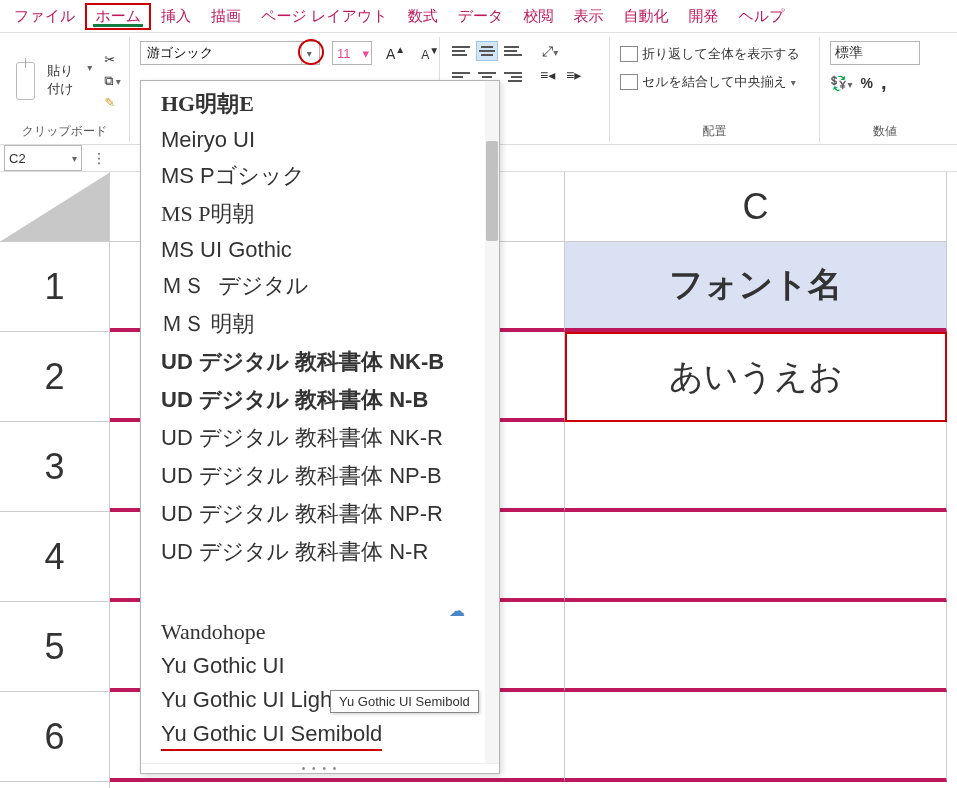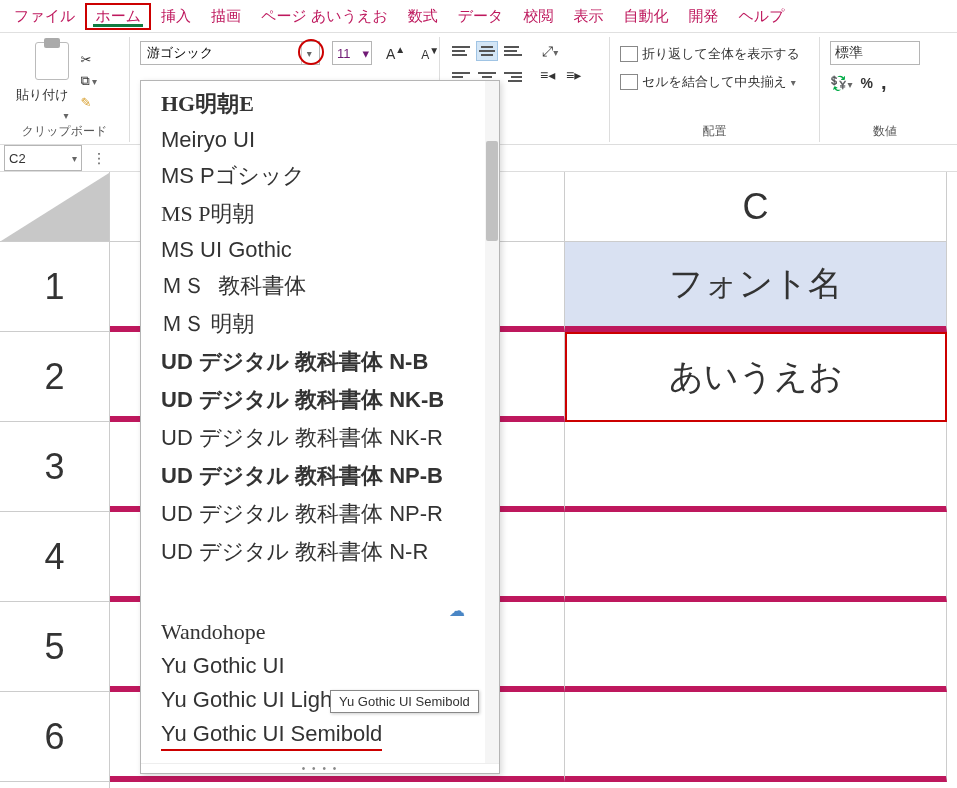--- a/index.html
+++ b/index.html
@@ -11,35 +11,35 @@
   .menu-item.active { border: 2px solid #c00; padding: 2px 8px; }
   .menu-item.active::after { content: ''; position: absolute; left: 6px; right: 6px; bottom: 1px; height: 3px; background: #107c41; }
 
   
   .ribbon { display: flex; background: #fff; border-top: 1px solid #e0e0e0; padding: 4px 0 0 0; height: 110px; position: relative; }
   .ribbon-group { border-right: 1px solid #ddd; padding: 4px 10px 2px 10px; display: flex; flex-direction: column; justify-content: space-between; height: 105px; }
   .group-label { font-size: 12px; color: #555; text-align: center; padding-top: 2px; }
   .group-body { display:flex; align-items:center; gap:6px; flex:1; }
 
   
-  .paste-big { display:flex; flex-direction:column; align-items:flex-end; gap:6px; padding:0 6px; }
+  .paste-big { display:flex; flex-direction:row; align-items:flex-start; gap:12px; padding:0 6px; }
   .paste-icon { width:34px; height:38px; border:1px solid #bbb; border-radius:3px; position:relative; background:#fff; }
   .paste-icon::before { content:''; position:absolute; top:-5px; left:8px; right:8px; height:10px; background:#aaa; border-radius:2px; }
   .small-icons { display:flex; flex-direction:column; gap:6px; }
   .small-icon-btn { display:flex; align-items:center; gap:2px; font-size:13px; cursor:pointer; }
 
   
   .font-group-body { display:flex; flex-direction:column; gap:6px; align-items:flex-start; position: relative; }
   .font-row { display:flex; align-items:center; gap:12px; }
   .font-combo { width:180px; height:24px; border:1px solid #b5b5b5; background:#fff; display:flex; align-items:center; padding:0 2px 0 6px; position:relative; }
   .font-combo input { border:none; outline:none; font-size:13px; width:100%; background:transparent; }
   .combo-arrow { width:18px; height:22px; display:flex; align-items:center; justify-content:center; cursor:pointer; border-left:1px solid #ccc; position:relative; }
   .combo-arrow-circle { position:absolute; width:26px; height:26px; border:2px solid #c00; border-radius:50%; left:-4px; top:-3px; pointer-events:none; }
   .font-size-combo { width:40px; height:24px; border:1px solid #b5b5b5; display:flex; align-items:center; padding:0 2px 0 4px; }
-  .font-size-combo span { font-size:13px; color:#701a75; }
+  .font-size-combo span { font-size:13px; color:#ec4899; }
   .aa-btn { font-size:14px; padding:0 2px; cursor:pointer; }
   .aa-btn sup { font-size:10px; }
 
   
   .align-body { display:flex; flex-direction:column; gap:6px; }
   .align-row { display:flex; gap:4px; align-items:center; }
   .align-btn { width:22px; height:20px; display:flex; flex-direction:column; justify-content:center; gap:2px; padding:2px; cursor:pointer; }
   .align-btn .ln { height:2px; background:#555; }
   .align-btn.selected { border:1px solid #a0c4e4; background:#d4e6f6; }
   .indent-btn { width:22px; height:20px; cursor:pointer; position:relative; }
@@ -59,21 +59,21 @@
   
   .sheet { position:relative; display:flex; height: calc(788px - 32px - 110px - 28px); }
   .row-headers { width:110px; border-right:1px solid #ccc; }
   .corner { height:70px; background:#fff; border-bottom:1px solid #ccc; position:relative; }
   .corner::after { content:''; position:absolute; right:0; bottom:0; border-style:solid; border-width:0 0 68px 108px; border-color:transparent transparent #c8c8c8 transparent; }
   .row-header { height:90px; border-bottom:1px solid #ccc; display:flex; align-items:center; justify-content:center; font-size:36px; color:#333; background:#fff; }
   .cols { flex:1; position:relative; }
   .col-header-row { height:70px; display:flex; }
   .col-header { border-right:1px solid #ccc; border-bottom:1px solid #ccc; display:flex; align-items:center; justify-content:center; font-size:36px; }
   .cell-row { height:90px; display:flex; }
-  .cell { border-right:1px solid #ccc; border-bottom:6px solid #be185d; display:flex; align-items:center; justify-content:center; font-size:34px; }
+  .cell { border-right:1px solid #ccc; border-bottom:4px solid #be185d; display:flex; align-items:center; justify-content:center; font-size:34px;font-weight:bold; }
   .col-B { width:455px; }
   .col-C { width:382px; }
   .cell.c1 { background:#d9e1f2; font-size:34px; }
   .cell.c2 { border:2px solid #c00; font-weight:500; font-family:"Yu Gothic UI Semibold","Yu Gothic UI",sans-serif; }
 
   
   .font-dropdown { position:absolute; left:140px; top:80px; width:360px; height:694px; background:#fff; border:1px solid #b5b5b5; box-shadow:2px 2px 6px rgba(0,0,0,.15); overflow:hidden; z-index:100; }
   .font-list { position:absolute; top:0; left:0; right:14px; bottom:10px; overflow:hidden; padding:4px 0; }
   .font-option { padding:4px 20px; font-size:22px; cursor:pointer; white-space:nowrap; display:flex; align-items:center; justify-content:space-between; }
   .font-option.hl span { border-bottom:2px solid #c00; padding-bottom:2px; }
@@ -87,21 +87,21 @@
   .chev { font-size:10px; color:#666; }
 </style>
 </head>
 <body>
 
 <div class="menubar">
   <div class="menu-item">ファイル</div>
   <div class="menu-item active">ホーム</div>
   <div class="menu-item">挿入</div>
   <div class="menu-item">描画</div>
-  <div class="menu-item">ページ あいうえお</div>
+  <div class="menu-item">ページ レイアウト</div>
   <div class="menu-item">数式</div>
   <div class="menu-item">データ</div>
   <div class="menu-item">校閲</div>
   <div class="menu-item">表示</div>
   <div class="menu-item">自動化</div>
   <div class="menu-item">開発</div>
   <div class="menu-item">ヘルプ</div>
 </div>
 
 <div class="ribbon">
@@ -286,36 +286,36 @@
       <div class="font-option">
         <span style="font-family: &quot;MS PGothic&quot;, sans-serif;">MS Pゴシック</span>
       </div>
       <div class="font-option">
         <span style="font-family: &quot;MS PMincho&quot;, serif;">MS P明朝</span>
       </div>
       <div class="font-option">
         <span>MS UI Gothic</span>
       </div>
       <div class="font-option">
-        <span style="font-family: &quot;MS Gothic&quot;, monospace;">ＭＳ 教科書体</span>
+        <span style="font-family: &quot;MS Gothic&quot;, monospace;">ＭＳ デジタル</span>
       </div>
       <div class="font-option">
         <span style="font-family: &quot;MS Mincho&quot;, serif;">ＭＳ 明朝</span>
       </div>
       <div class="font-option">
+        <span style="font-weight: bold;">UD デジタル 教科書体 NK-B</span>
+      </div>
+      <div class="font-option">
         <span style="font-weight: bold;">UD デジタル 教科書体 N-B</span>
       </div>
       <div class="font-option">
-        <span style="font-weight: bold;">UD デジタル 教科書体 NK-B</span>
-      </div>
-      <div class="font-option">
         <span>UD デジタル 教科書体 NK-R</span>
       </div>
       <div class="font-option">
-        <span style="font-weight: bold;">UD デジタル 教科書体 NP-B</span>
+        <span style="font-weight: normal;">UD デジタル 教科書体 NP-B</span>
       </div>
       <div class="font-option">
         <span>UD デジタル 教科書体 NP-R</span>
       </div>
       <div class="font-option">
         <span>UD デジタル 教科書体 N-R</span>
       </div>
       <div class="font-option">
         <span style="font-family: cursive; margin-top: 44px;">Wandohope</span>
         <span class="cloud-icon">☁</span>

